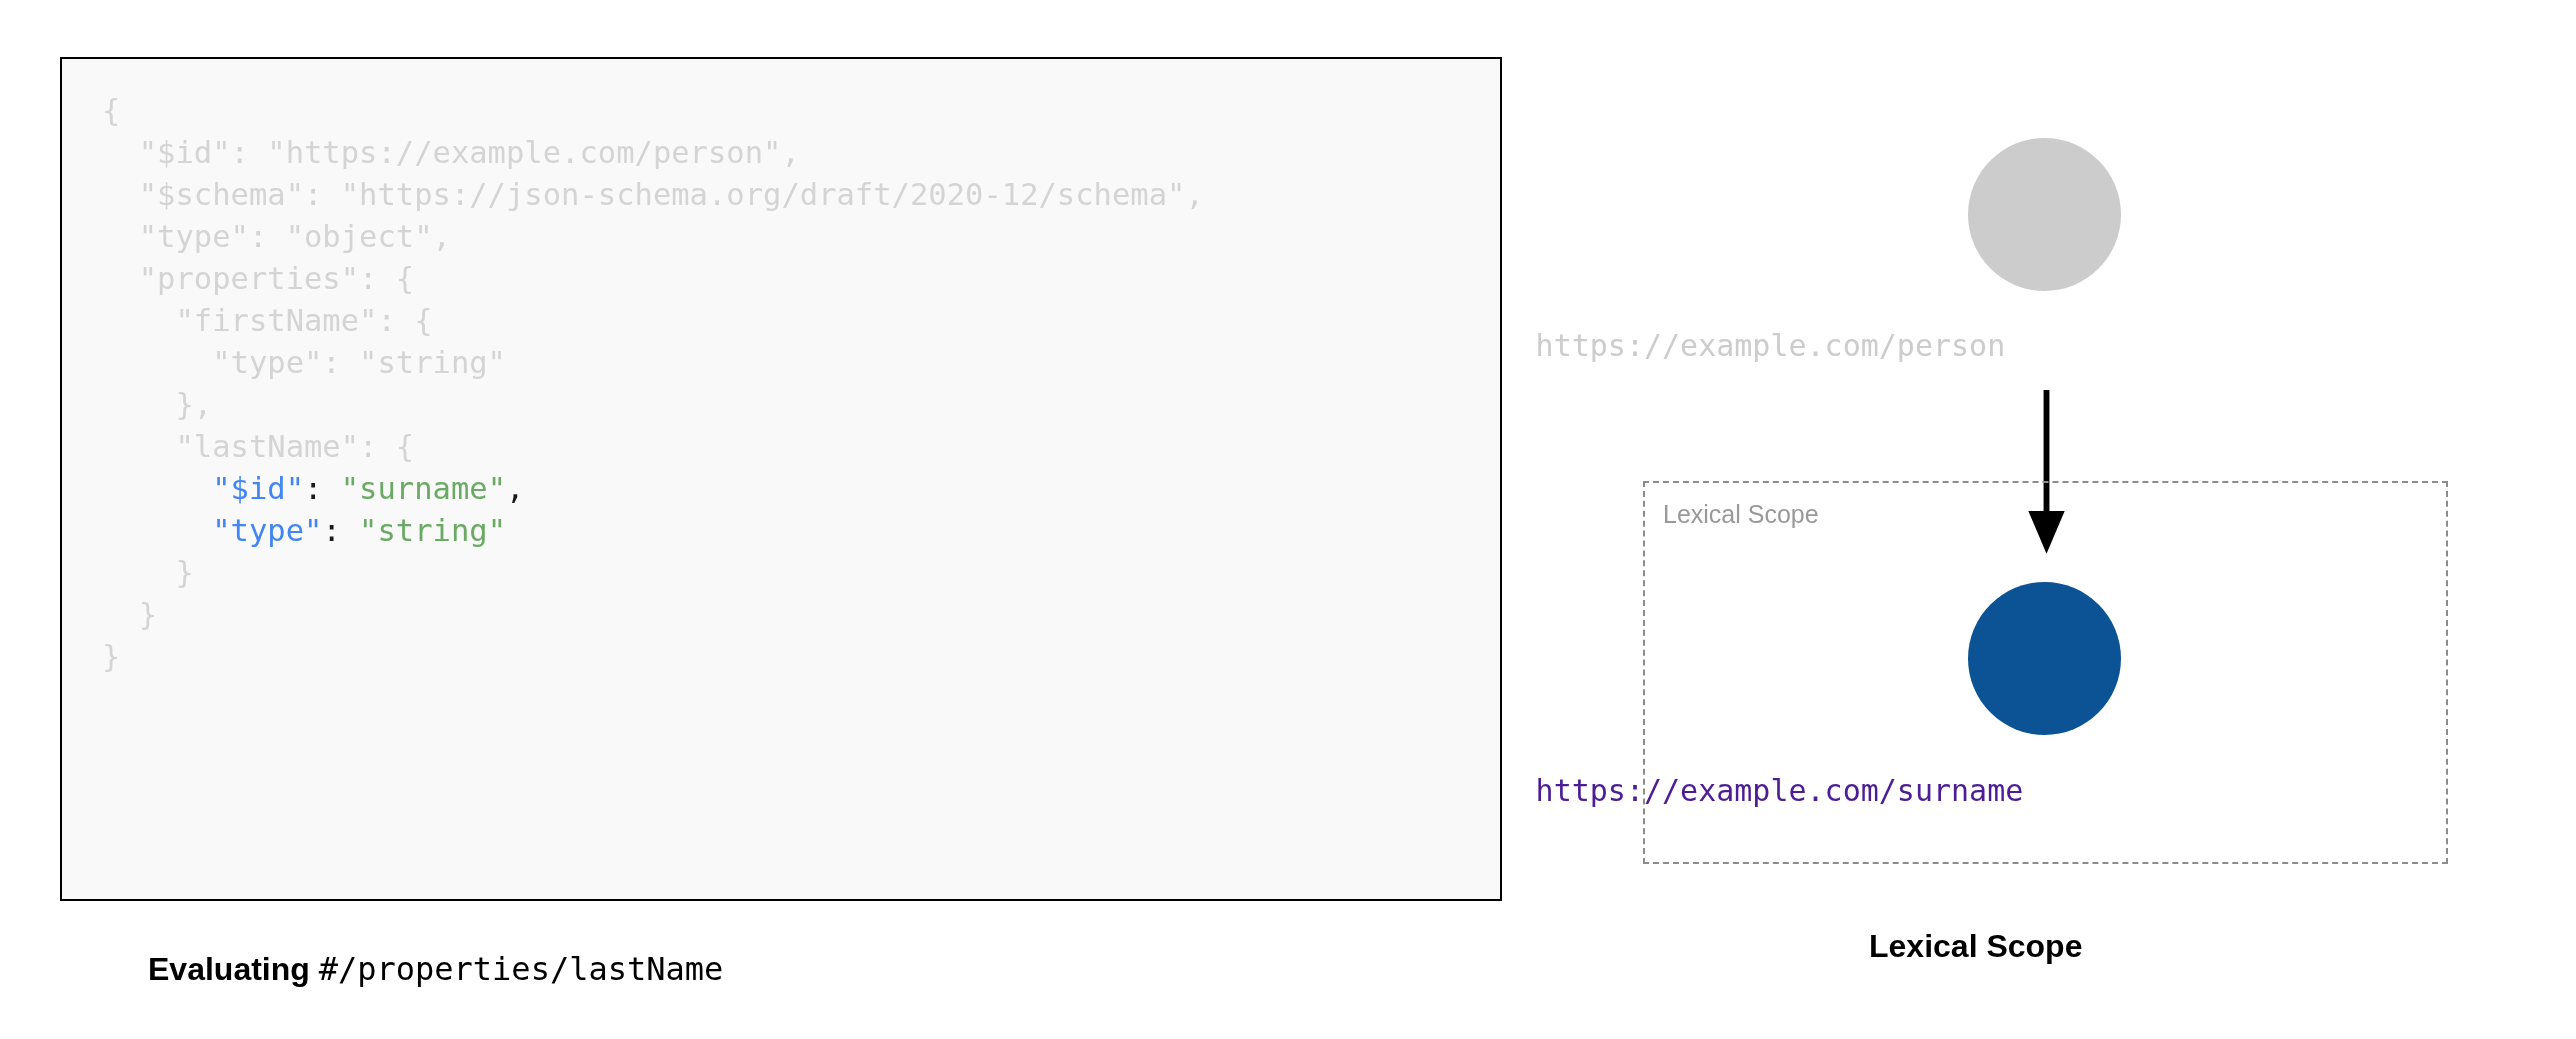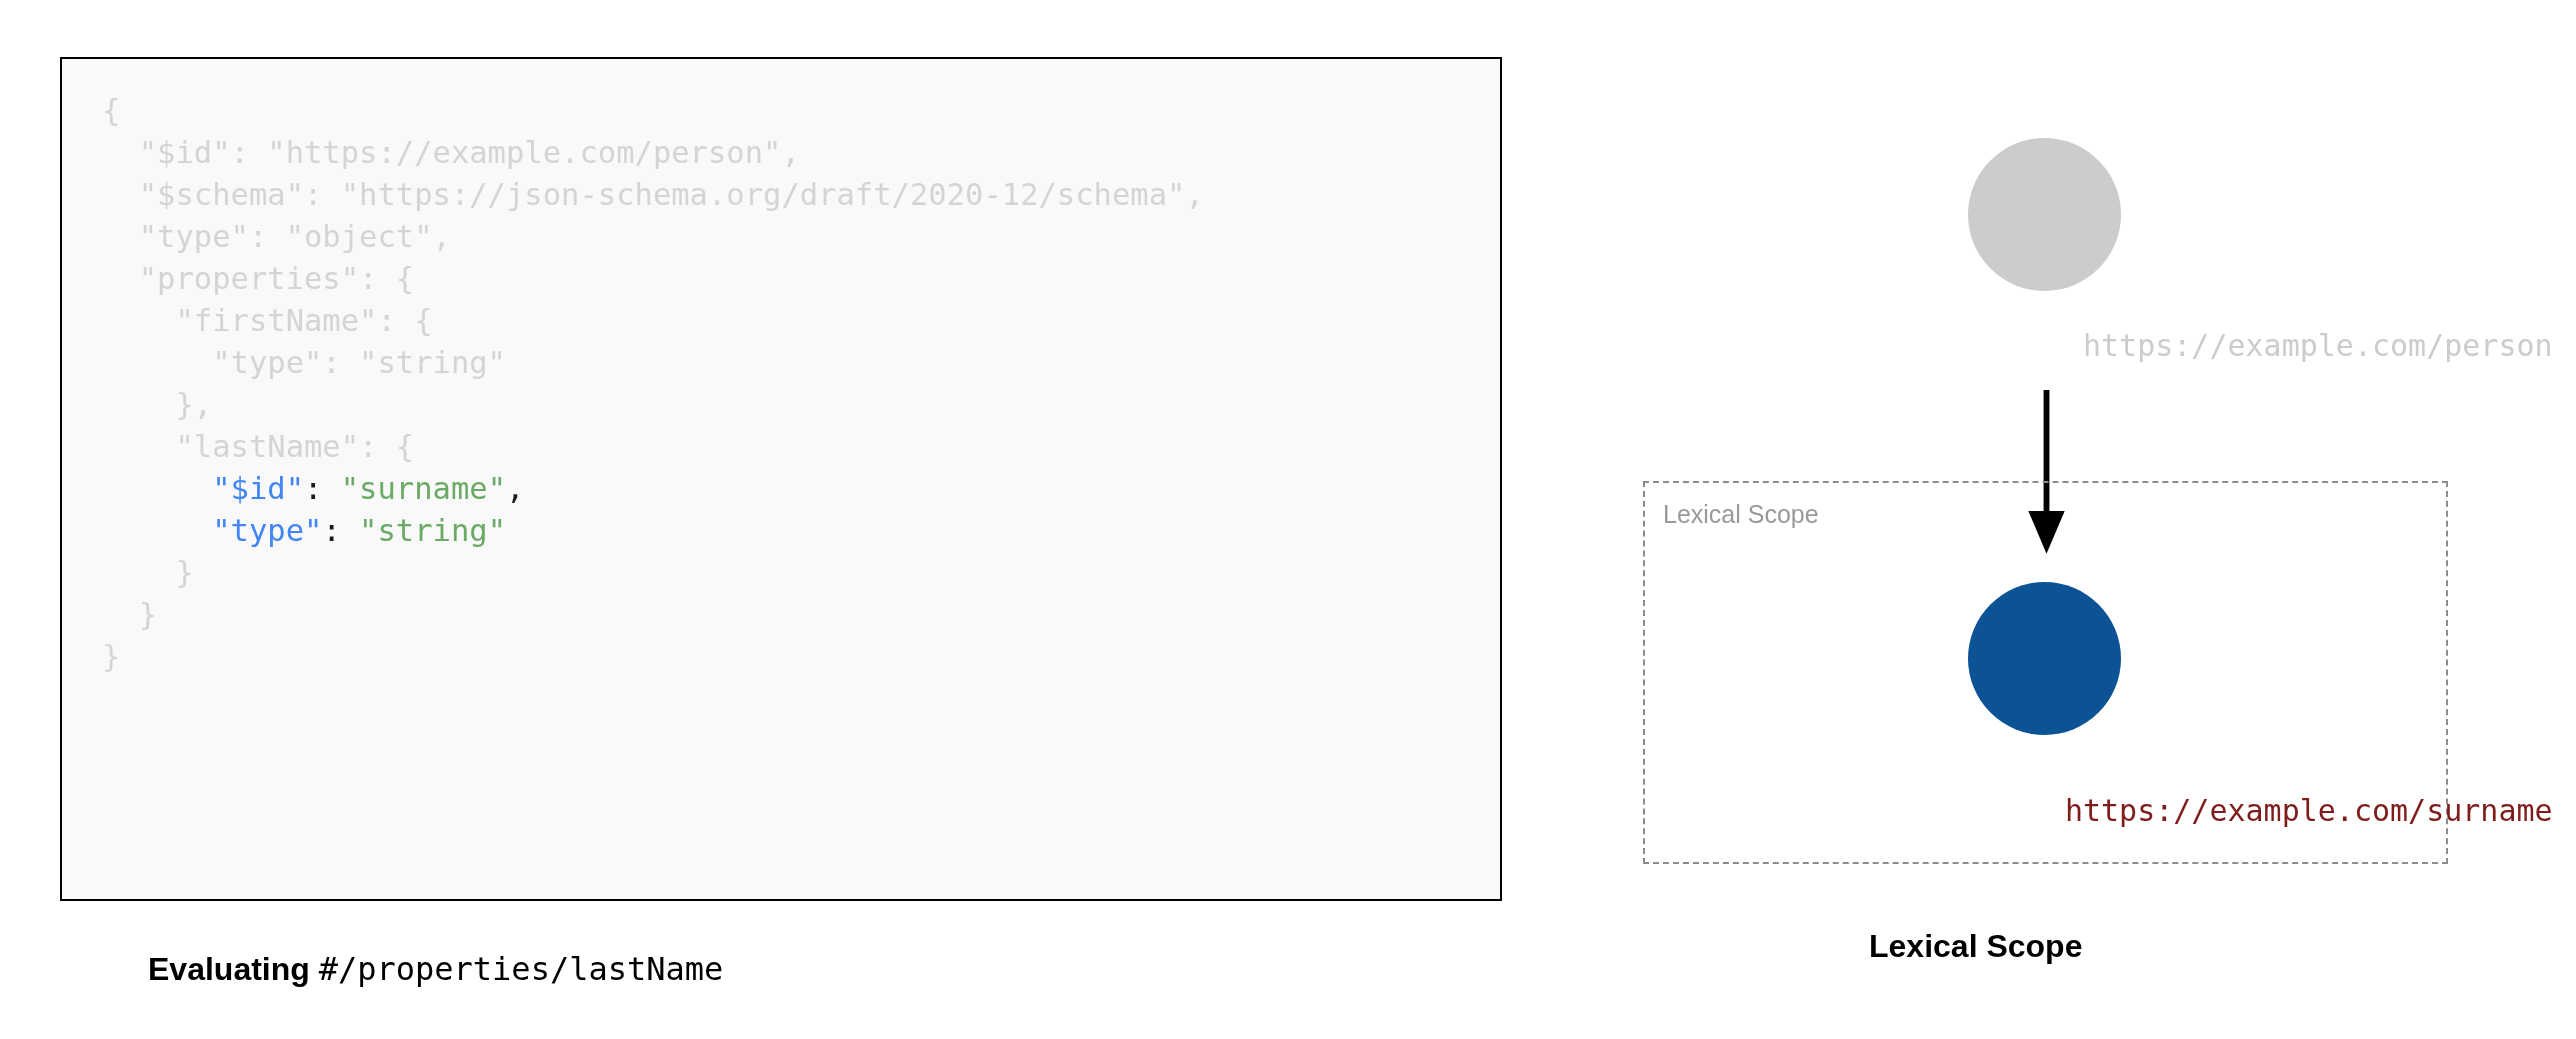--- a/index.html
+++ b/index.html
@@ -98,32 +98,31 @@
     width: 153px;
     height: 153px;
     background: #0b5394;
   }
 
   .node-url {
     position: absolute;
     font-family: "DejaVu Sans Mono", "Liberation Mono", monospace;
     font-size: 30px;
     white-space: nowrap;
-    text-align: right;
+    text-align: left;
     width: 1017px;
     left: -23.4px;
   }
   #url-person {
     top: 328px;
     color: #cccccc;
   }
   #url-surname {
     top: 773px;
-    color: #7f1d1d;
-    margin-top: 20px;
+    color: #4c1d95;
   }
 
   #arrow-svg {
     position: absolute;
     left: 455px;
     top: 390px;
     width: 65px;
     height: 169px;
     overflow: visible;
   }

